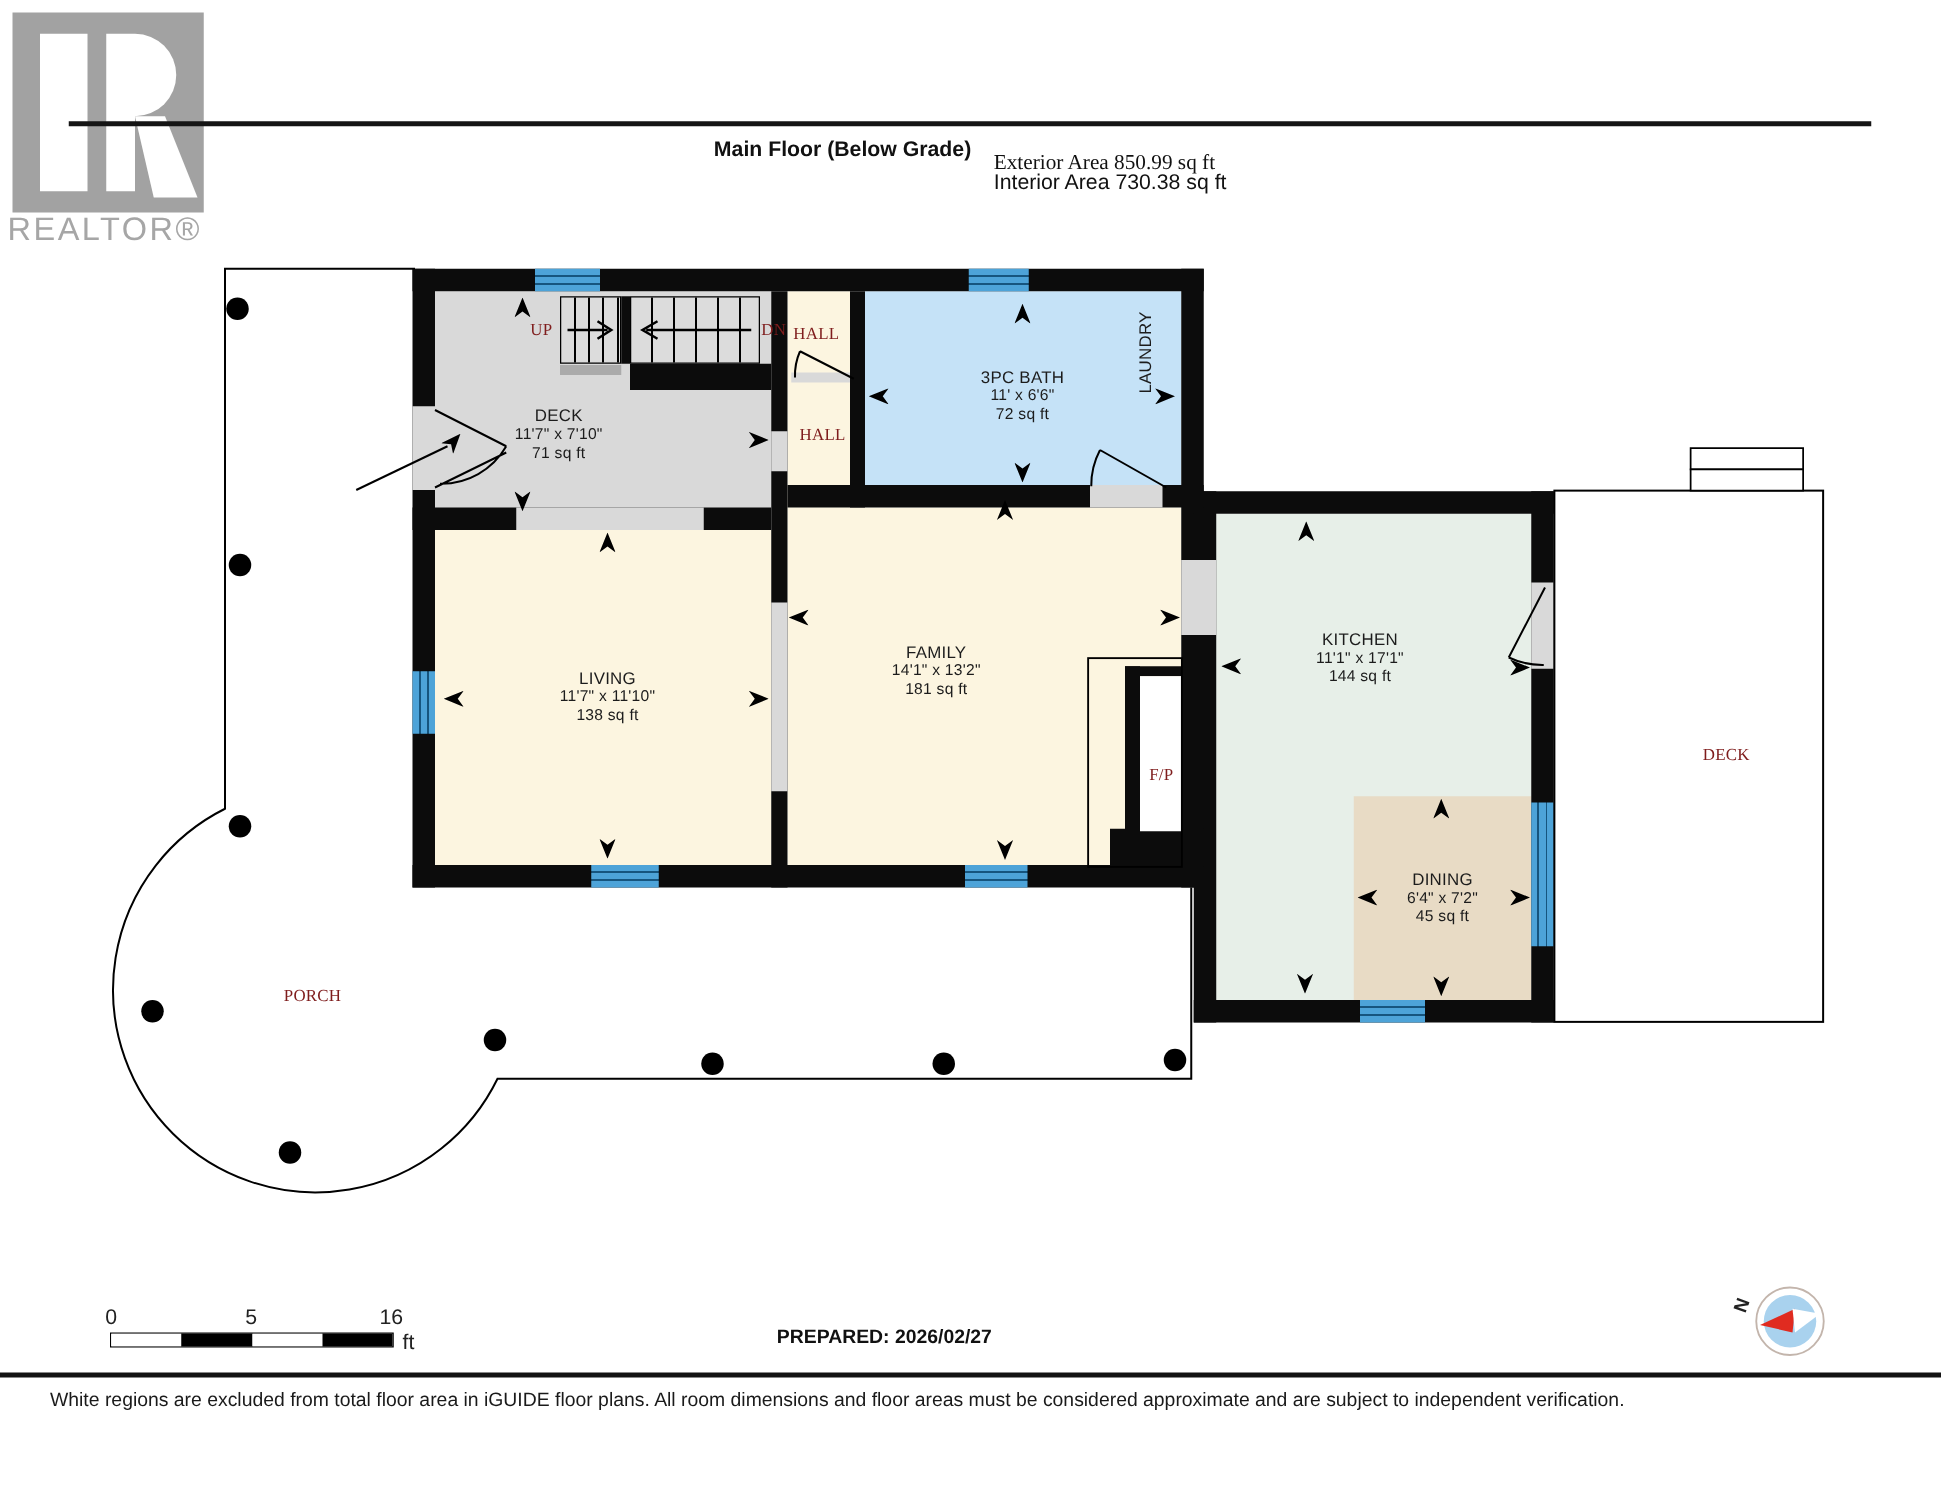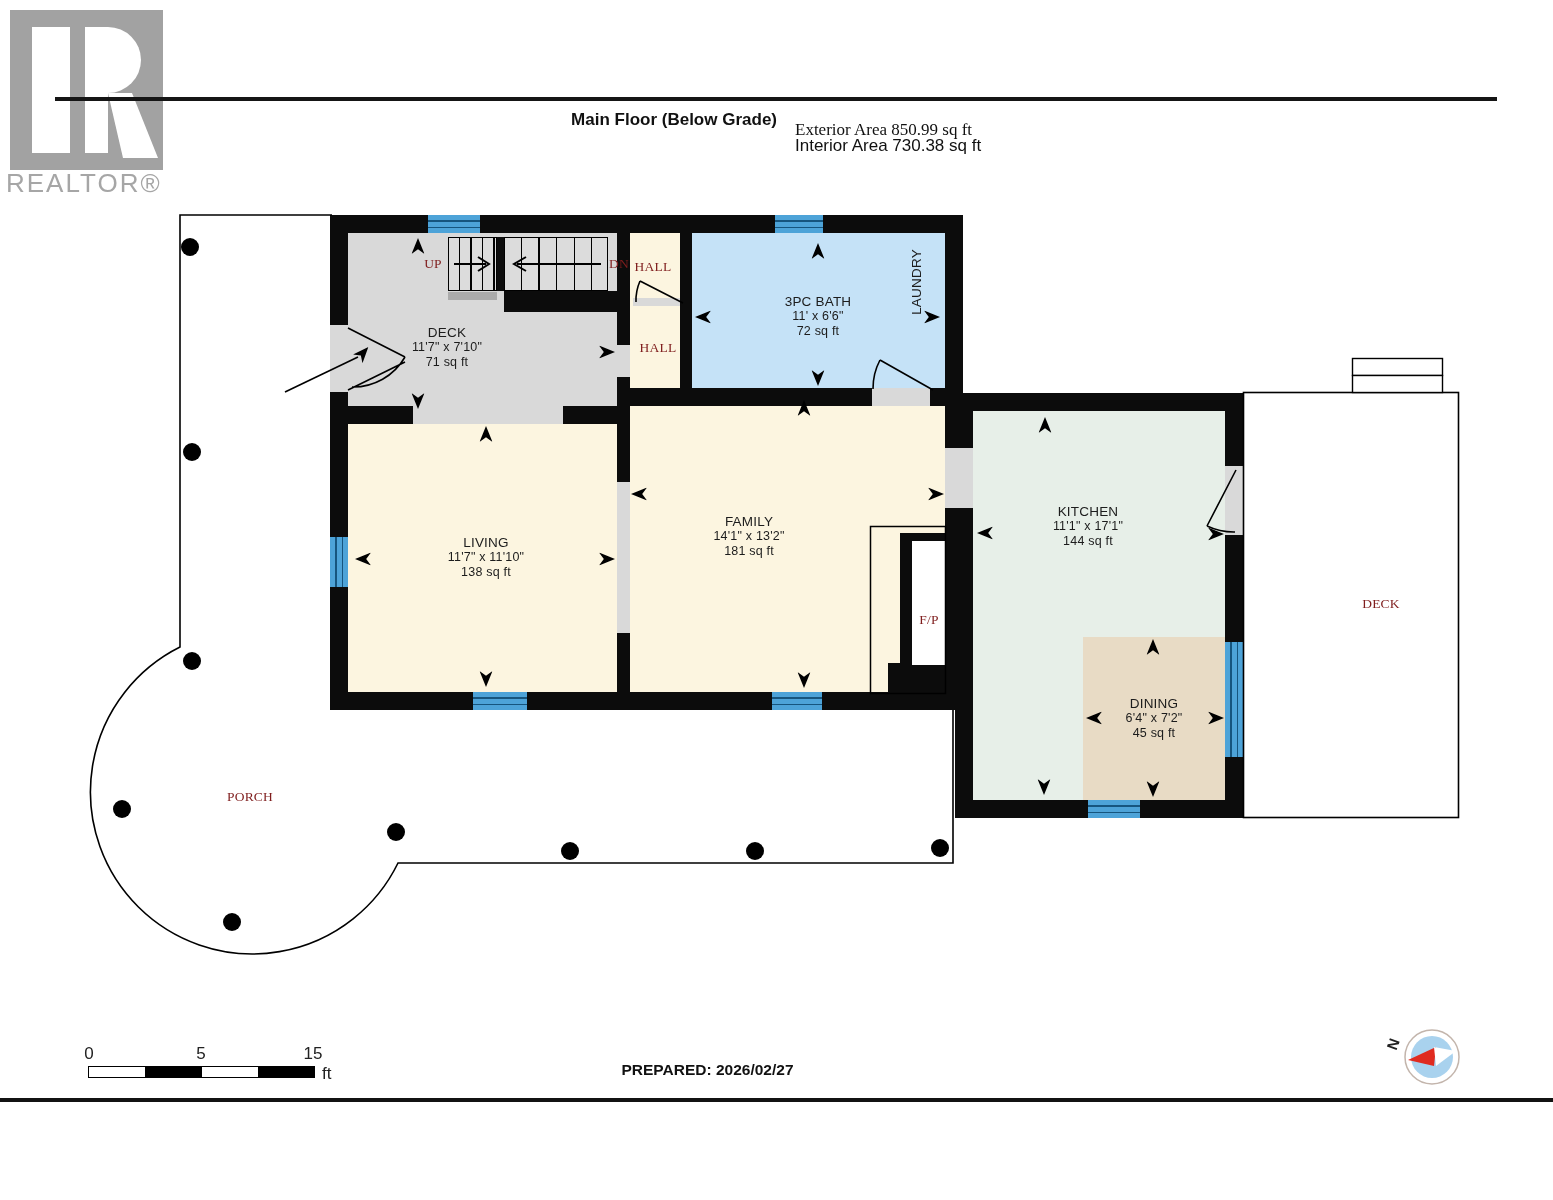--- a/index.html
+++ b/index.html
@@ -231,24 +231,25 @@
   <div class="cam left" style="left:985px;top:533px;"></div>
   <div class="cam right" style="left:1216px;top:534px;"></div>
   <div class="cam down" style="left:1044px;top:787px;"></div>
   <div class="cam up" style="left:1153px;top:647px;"></div>
   <div class="cam left" style="left:1094px;top:718px;"></div>
   <div class="cam right" style="left:1216px;top:718px;"></div>
   <div class="cam down" style="left:1153px;top:789px;"></div>
 
   <div class="scale-num" style="left:89px;top:1044px;">0</div>
   <div class="scale-num" style="left:201px;top:1044px;">5</div>
-  <div class="scale-num" style="left:313px;top:1044px;">15</div>
+  <div class="scale-num" style="left:313px;top:1044px;">16</div>
   <div class="scale-bar">
     <div class="seg w"></div>
       <div class="seg b"></div>
       <div class="seg w"></div>
       <div class="seg b"></div>
   </div>
   <div class="scale-unit">ft</div>
   <div class="prepared">PREPARED: 2026/02/27</div>
   <div class="divider"></div>
+  <div class="disclaimer">White regions are excluded from total floor area in iGUIDE floor plans. All room dimensions and floor areas must be considered approximate and are subject to independent verification.</div>
 
 </div>
 
 </body></html>

